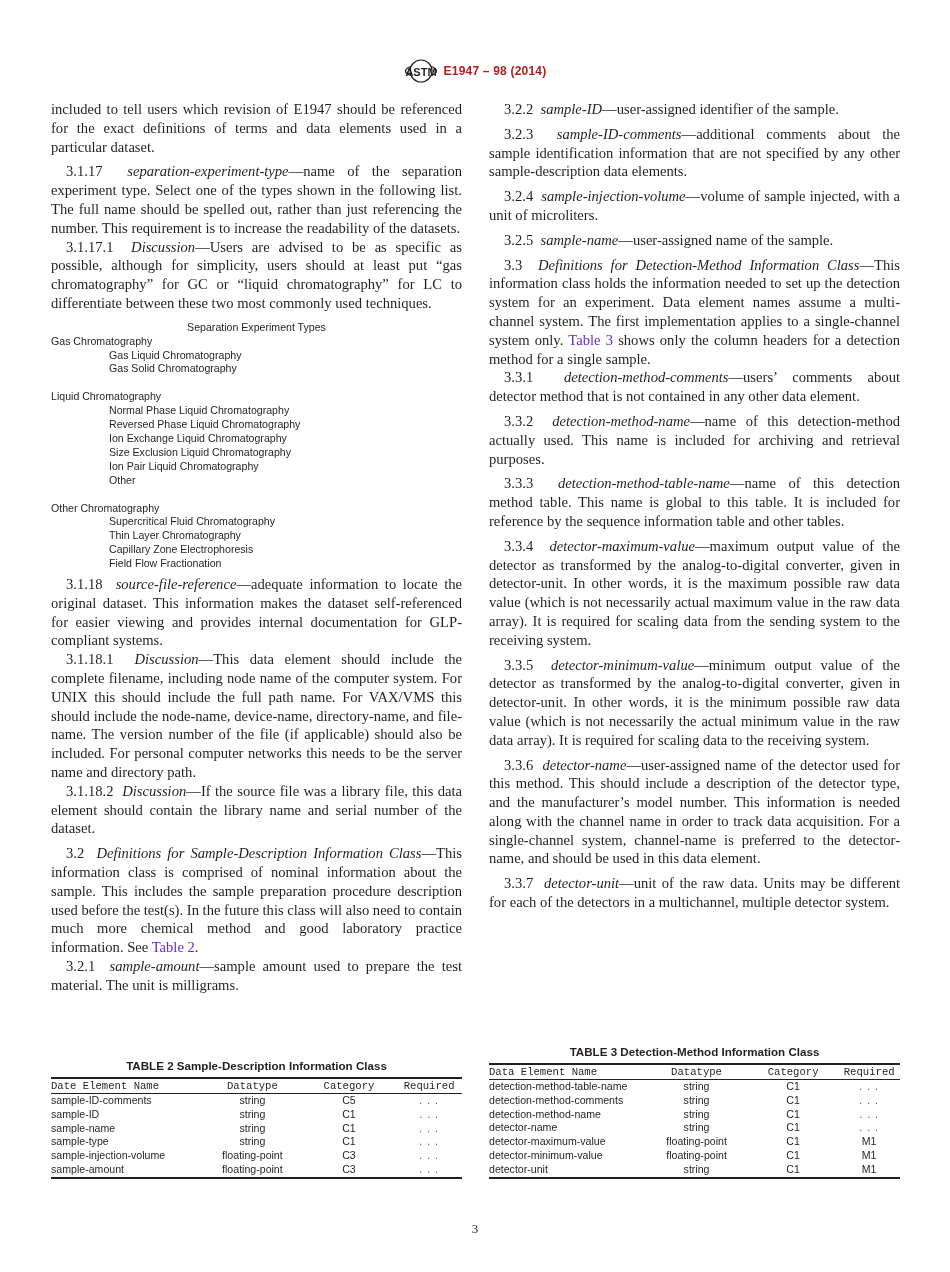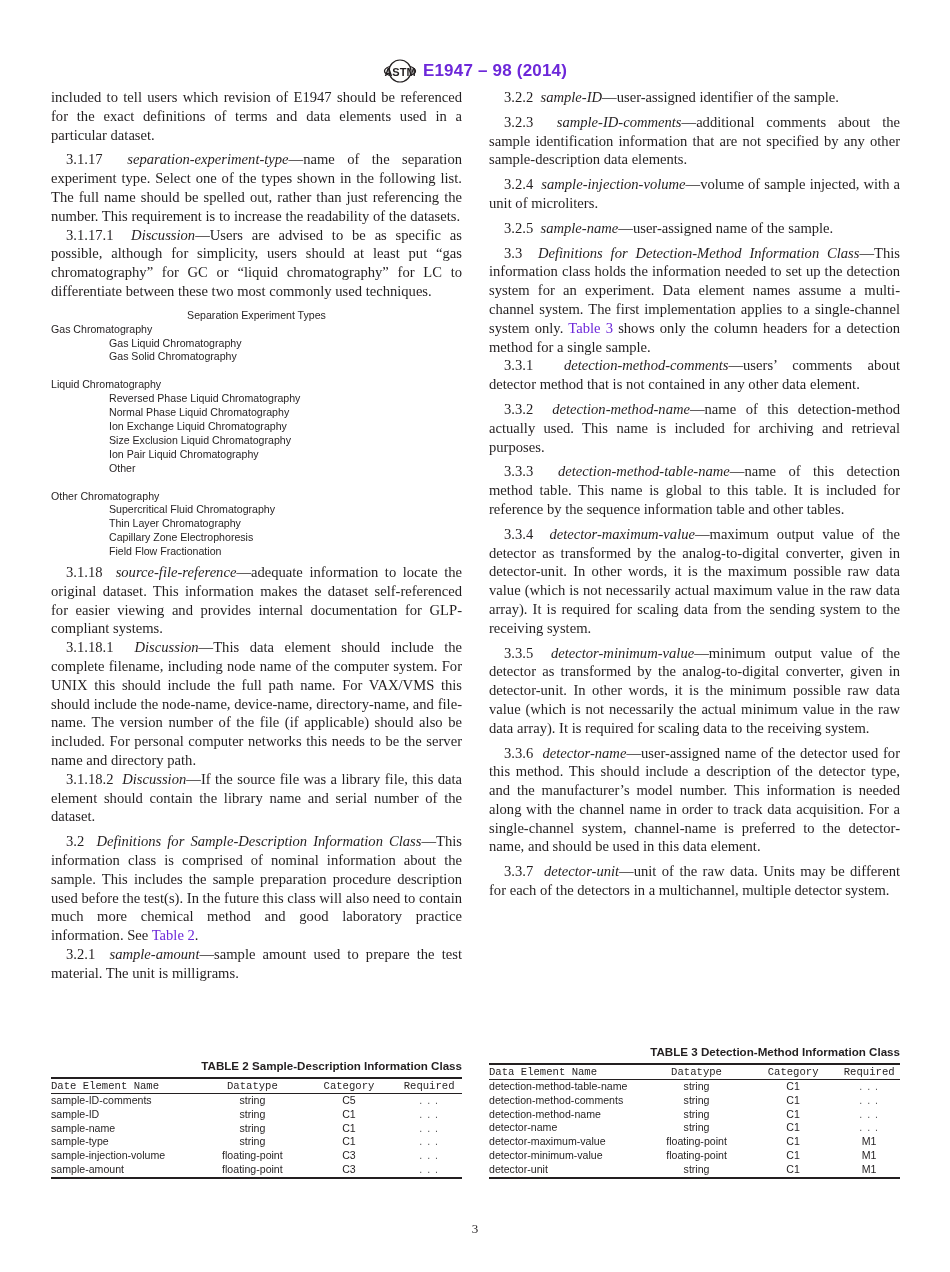--- a/index.html
+++ b/index.html
@@ -1,38 +1,38 @@
 <!DOCTYPE html>
 <html><head>
 <meta charset="utf-8">
 <style>
   html, body { margin:0; padding:0; background:#ffffff; }
   body { width:950px; height:1272px; position:relative; overflow:hidden; color:#231f20; }
 
   .header { position:absolute; top:56px; left:0; width:950px; height:30px; display:flex; justify-content:center; align-items:center; }
   .header .logo { width:34px; height:30px; margin-right:6px; }
-  .header .designation { font-family:"Liberation Sans","DejaVu Sans",sans-serif; font-weight:bold; font-size:17px; letter-spacing:0.2px; color:#6d28d9; }
-
-  .col { position:absolute; top:88px; width:411px; font-family:"Liberation Serif","DejaVu Serif",serif; font-size:14.6px; line-height:18.8px; text-align:justify; }
+  .header .designation { font-family:"Liberation Sans","DejaVu Sans",sans-serif; font-weight:bold; font-size:12px; letter-spacing:0.2px; color:#b91c1c; }
+
+  .col { position:absolute; top:100px; width:411px; font-family:"Liberation Serif","DejaVu Serif",serif; font-size:14.6px; line-height:18.8px; text-align:justify; }
   .col.left { left:51px; }
   .col.right { left:489px; }
   .col p { margin:0; text-indent:15px; }
   .col p.noindent { text-indent:0; }
   .col p.gap { margin-top:6px; }
   .col .term { font-style:italic; }
   .col .link { color:#6d28d9; }
 
   .sep-list { font-family:"Liberation Sans","DejaVu Sans",sans-serif; font-size:10.6px; line-height:13.9px; margin:8px 0 4px 0; text-align:left; }
   .sep-list .title { text-align:center; }
   .sep-list .group { }
   .sep-list .sub { padding-left:58px; }
   .sep-list .blank { height:13.9px; }
 
   .table-block { position:absolute; font-family:"Liberation Sans","DejaVu Sans",sans-serif; }
-  .table-block .caption { font-weight:bold; font-size:11.6px; text-align:right; margin-bottom:5px; }
+  .table-block .caption { font-weight:bold; font-size:11.6px; text-align:center; margin-bottom:5px; }
   .table-block table { border-collapse:collapse; width:100%; font-size:10.6px; }
   .table-block thead tr { border-top:2px solid #231f20; border-bottom:1px solid #231f20;font-family:Liberation Mono, monospace; }
   .table-block tbody tr:last-child { border-bottom:2px solid #231f20; }
   .table-block th { font-weight:normal; padding:1px 0 0 0; line-height:13px; }
   .table-block td { padding:0; line-height:13.8px; }
   .table-block .c-name { text-align:left; }
   .table-block .c-type, .table-block .c-cat, .table-block .c-req { text-align:center; }
   .table-block .c-req.dots { letter-spacing:1px; color:#555; }
 
   .table2 { left:51px; top:1059px; width:411px; }
@@ -59,22 +59,22 @@
 
   <p><span>3.1.17.1</span>&nbsp; <span class="term">Discussion</span><span>—Users are advised to be as specific as possible, although for simplicity, users should at least put “gas chromatography” for GC or “liquid chromatography” for LC to differentiate between these two most commonly used techniques.</span></p>
 
   <div class="sep-list">
     <div class="title">Separation Experiment Types</div>
     <div class="group">Gas Chromatography</div>
     <div class="sub">Gas Liquid Chromatography</div>
     <div class="sub">Gas Solid Chromatography</div>
     <div class="blank"></div>
     <div class="group">Liquid Chromatography</div>
+    <div class="sub">Normal Phase Liquid Chromatography</div>
     <div class="sub">Reversed Phase Liquid Chromatography</div>
-    <div class="sub">Normal Phase Liquid Chromatography</div>
     <div class="sub">Ion Exchange Liquid Chromatography</div>
     <div class="sub">Size Exclusion Liquid Chromatography</div>
     <div class="sub">Ion Pair Liquid Chromatography</div>
     <div class="sub">Other</div>
     <div class="blank"></div>
     <div class="group">Other Chromatography</div>
     <div class="sub">Supercritical Fluid Chromatography</div>
     <div class="sub">Thin Layer Chromatography</div>
     <div class="sub">Capillary Zone Electrophoresis</div>
     <div class="sub">Field Flow Fractionation</div>

